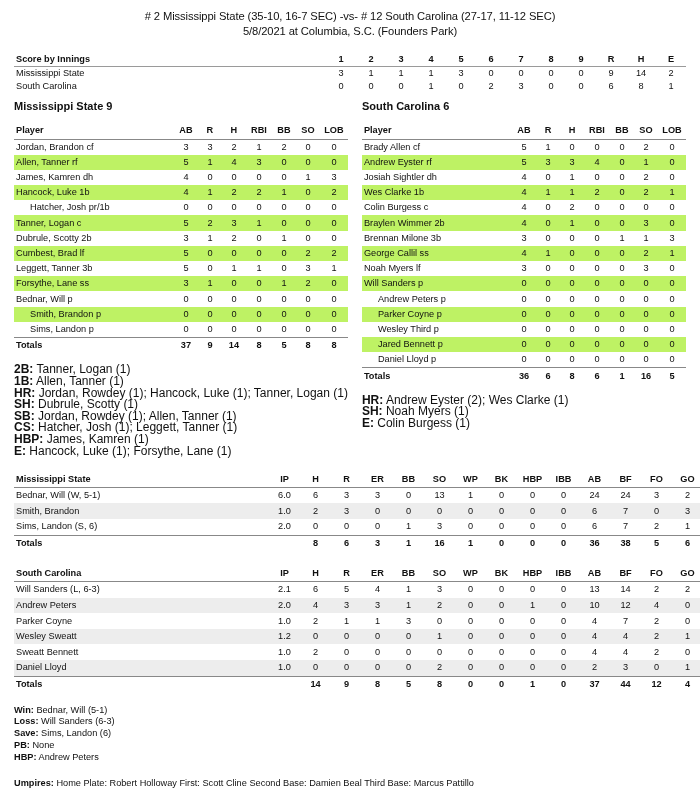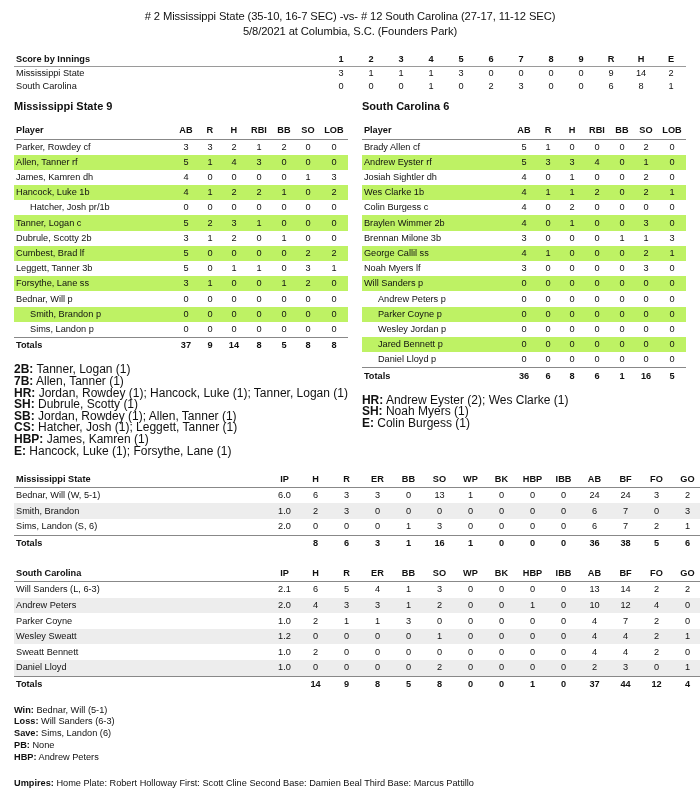--- a/index.html
+++ b/index.html
@@ -287,21 +287,21 @@
               <th>R</th>
               <th>H</th>
               <th>RBI</th>
               <th>BB</th>
               <th>SO</th>
               <th>LOB</th>
             </tr>
           </thead>
         <tbody id="bat-away-body">
             <tr>
-              <td class="name">Parker, Rowdey cf</td>
+              <td class="name">Jordan, Brandon cf</td>
               <td>3</td>
               <td>3</td>
               <td>2</td>
               <td>1</td>
               <td>2</td>
               <td>0</td>
               <td>0</td>
             </tr>
             <tr class="stripe">
               <td class="name">Allen, Tanner rf</td>
@@ -430,21 +430,21 @@
               <td>14</td>
               <td>8</td>
               <td>5</td>
               <td>8</td>
               <td>8</td>
             </tr>
           </tbody>
       </table>
       <div class="notes" id="notes-away">
           <div class="row"><b>2B:</b> Tanner, Logan (1)</div>
-          <div class="row"><b>7B:</b> Allen, Tanner (1)</div>
+          <div class="row"><b>1B:</b> Allen, Tanner (1)</div>
           <div class="row"><b>HR:</b> Jordan, Rowdey (1); Hancock, Luke (1); Tanner, Logan (1)</div>
           <div class="row"><b>SH:</b> Dubrule, Scotty (1)</div>
           <div class="row"><b>SB:</b> Jordan, Rowdey (1); Allen, Tanner (1)</div>
           <div class="row"><b>CS:</b> Hatcher, Josh (1); Leggett, Tanner (1)</div>
           <div class="row"><b>HBP:</b> James, Kamren (1)</div>
           <div class="row"><b>E:</b> Hancock, Luke (1); Forsythe, Lane (1)</div>
         </div>
     </div>
 
     <div class="bat-col">
@@ -587,21 +587,21 @@
               <td class="name sub">Parker Coyne p</td>
               <td>0</td>
               <td>0</td>
               <td>0</td>
               <td>0</td>
               <td>0</td>
               <td>0</td>
               <td>0</td>
             </tr>
             <tr>
-              <td class="name sub">Wesley Jordan p</td>
+              <td class="name sub">Wesley Third p</td>
               <td>0</td>
               <td>0</td>
               <td>0</td>
               <td>0</td>
               <td>0</td>
               <td>0</td>
               <td>0</td>
             </tr>
             <tr class="stripe">
               <td class="name sub">Jared Bennett p</td>

